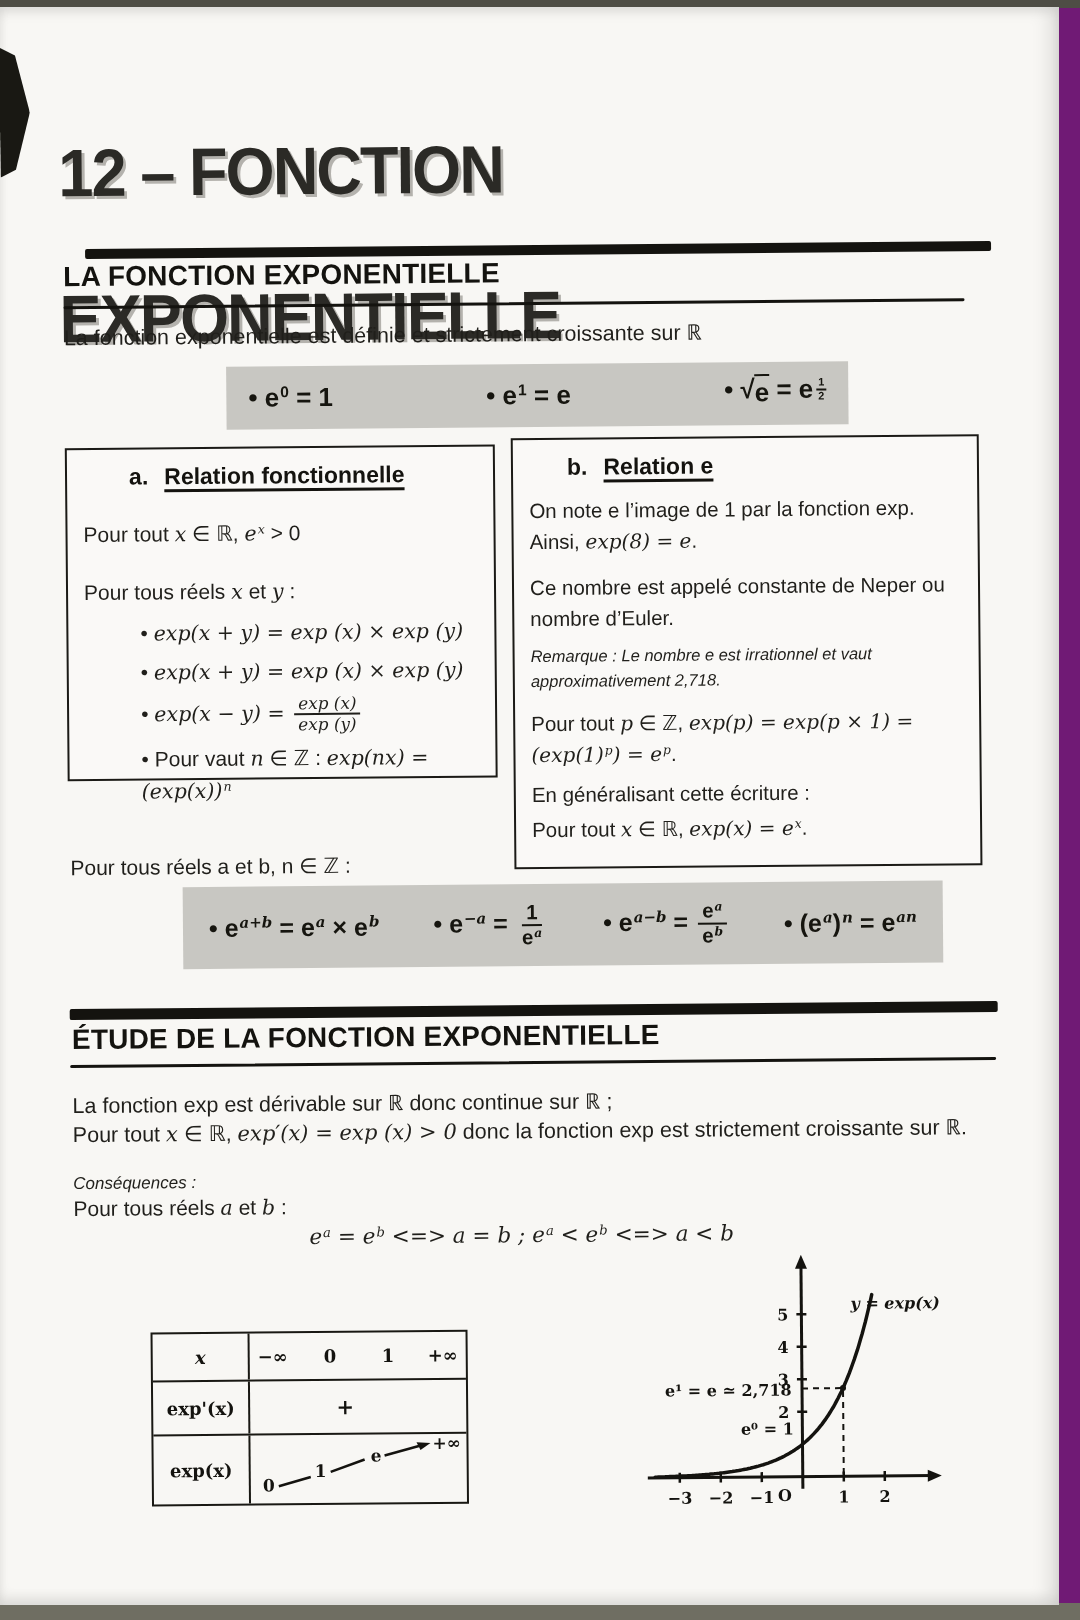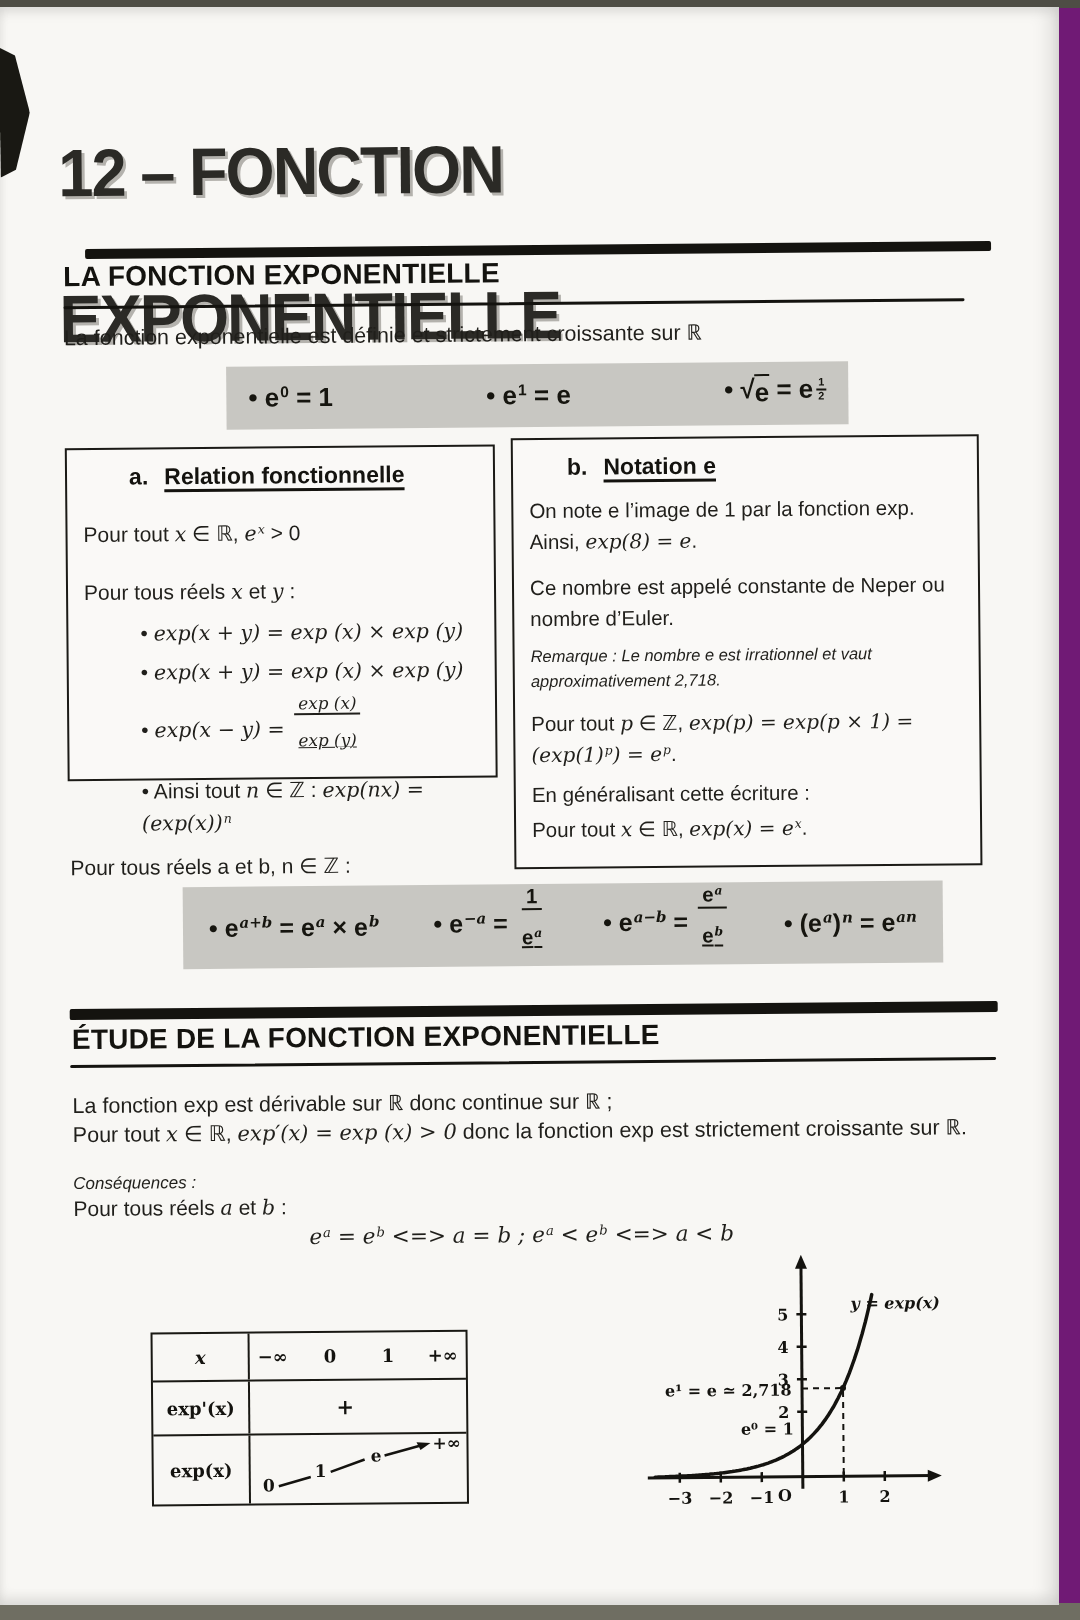--- a/index.html
+++ b/index.html
@@ -42,21 +42,21 @@
 
   .plain{font-size:21.5px;}
   .it{font-style:italic;}
 
   
   .rm{font-family:"DejaVu Serif",serif;font-style:italic;font-size:.98em;}
   .rs{font-size:.6em;position:relative;top:-.55em;margin-left:1px;}
   .mathctx .rs{font-family:"DejaVu Serif",serif;font-style:italic;}
   .rf{display:inline-flex;flex-direction:column;align-items:center;vertical-align:middle;font-size:.82em;line-height:1.12;margin:0 3px;}
   .rfn{border-bottom:2px solid currentColor;padding:0 4px;}
-  .rfd{padding:16px 4px;text-decoration:underline;}
+  .rfd{padding:0 4px;}
   .rsf{display:inline-flex;flex-direction:column;align-items:center;font-size:.42em;line-height:1.05;position:relative;top:-1.05em;margin-left:3px;}
   .rsfn{border-bottom:2px solid currentColor;padding:0 2px;}
   .rsq{display:inline-flex;align-items:flex-start;}
   .rsqb{border-top:2.5px solid currentColor;padding-top:1px;}
 
   #equation{left:62px;top:1215px;width:900px;text-align:center;font-size:22px;}
 
   
   .vtable{position:absolute;left:140px;top:1322px;width:317px;border:2.5px solid #191813;box-sizing:border-box;
           font-family:"DejaVu Serif",serif;font-weight:bold;color:#14130f;}
@@ -117,28 +117,28 @@
         </div>
         <div class="bp p1"><span class="rt">Pour tout </span><span class="rm">x</span><span class="rt"> ∈ ℝ, </span><span class="rm">e</span><span class="rs">x</span><span class="rt"> &gt; 0</span></div>
         <div class="bp p2"><span class="rt">Pour tous réels </span><span class="rm">x</span><span class="rt"> et </span><span class="rm">y</span><span class="rt"> :</span></div>
         <div class="bullets">
           <div class="bp"><span class="rt">• </span><span class="rm">exp(x + y) = exp (x) × exp (y)</span></div>
           <div class="bp"><span class="rt">• </span><span class="rm">exp(x + y) = exp (x) × exp (y)</span></div>
           <div class="bp"><span class="rt">• </span><span class="rm">exp(x − y) = </span><span class="rf">
                 <span class="rfn"><span class="rm">exp (x)</span></span>
                 <span class="rfd"><span class="rm">exp (y)</span></span>
               </span></div>
-          <div class="bp"><span class="rt">• Ainsi tout </span><span class="rm">n</span><span class="rt"> ∈ ℤ : </span><span class="rm">exp(nx) = (exp(x))</span><span class="rs">n</span></div>
+          <div class="bp"><span class="rt">• Pour vaut </span><span class="rm">n</span><span class="rt"> ∈ ℤ : </span><span class="rm">exp(nx) = (exp(x))</span><span class="rs">n</span></div>
         </div>
       </div>
 
       <div class="nbox mathctx" id="boxb">
         <div class="boxhead">
           <span>b.</span>
-          <span class="bt">Notation e</span>
+          <span class="bt">Relation e</span>
         </div>
         <div class="bp"><span class="rt">On note e l’image de 1 par la fonction exp. Ainsi, </span><span class="rm">exp(8) = e</span><span class="rt">.</span></div>
         <div class="bp"><span class="rt">Ce nombre est appelé constante de Neper ou nombre d’Euler.</span></div>
         <div class="remark">Remarque : Le nombre e est irrationnel et vaut approximativement 2,718.</div>
         <div class="bp"><span class="rt">Pour tout </span><span class="rm">p</span><span class="rt"> ∈ ℤ, </span><span class="rm">exp(p) = exp(p × 1) = (exp(1)</span><span class="rs">p</span><span class="rm">) = e</span><span class="rs">p</span><span class="rt">.</span></div>
         <div class="bp" style="margin-top:8px;"><span class="rt">En généralisant cette écriture :</span></div>
         <div class="bp" style="margin-top:4px;"><span class="rt">Pour tout </span><span class="rm">x</span><span class="rt"> ∈ ℝ, </span><span class="rm">exp(x) = e</span><span class="rs">x</span><span class="rt">.</span></div>
       </div>
 
       <div class="abs plain" style="left:64px;top:845px;font-size:21px;">Pour tous réels a et b, n ∈ ℤ :</div>

